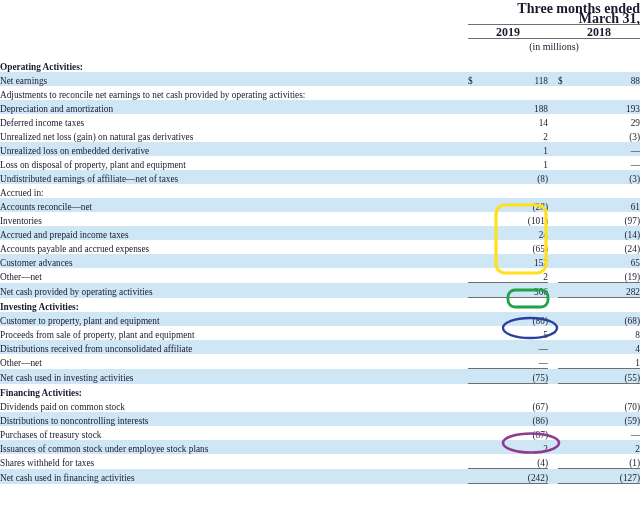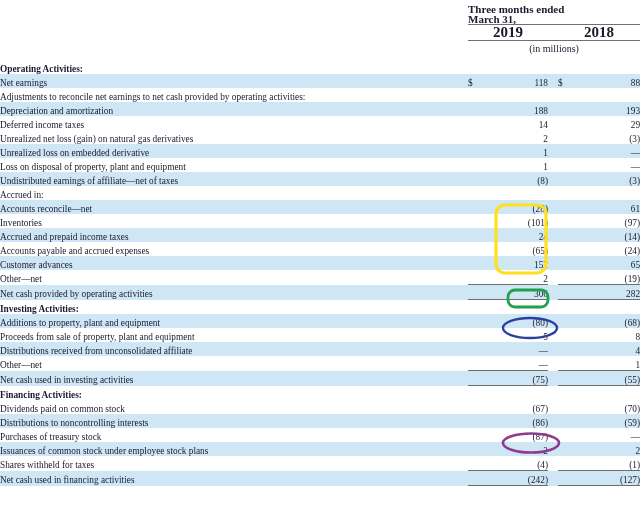--- a/index.html
+++ b/index.html
@@ -38,33 +38,33 @@
   col.c-label { width: 468px; }
   col.c-cur1  { width: 18px;  }
   col.c-num1  { width: 62px;  }
   col.c-gap   { width: 10px;  }
   col.c-cur2  { width: 18px;  }
   col.c-num2  { width: 64px;  }
 
   
   .hdr-top {
     height: 24px;
-    text-align: left;
+    text-align: right;
     font-weight: bold;
-    font-size: 11px;
+    font-size: 14px;
     line-height: 10px;
     vertical-align: top;
     padding-top: 2px;
   }
   .rule-all { border-bottom: 1.1px solid #6f6f6f; }
   .hdr-yr {
     height: 13px;
     text-align: center;
     font-weight: bold;
-    font-size: 15px;
+    font-size: 12px;
     vertical-align: bottom;
     padding-bottom: 2px;
   }
   .hdr-units {
     height: 13px;
     text-align: center;
     font-size: 10px;
     vertical-align: bottom;
     padding-bottom: 2px;
   }
@@ -275,21 +275,21 @@
         </tr>
         <tr class="row">
           <td class="lbl ind0 sec">Investing Activities:</td>
           <td class="cur"></td>
           <td class="num"></td>
           <td></td>
           <td class="cur"></td>
           <td class="num2"></td>
         </tr>
         <tr class="row shade">
-          <td class="lbl ind1">Additions to property, plant and equipment</td>
+          <td class="lbl ind1">Customer to property, plant and equipment</td>
           <td class="cur"></td>
           <td class="num">(80)</td>
           <td></td>
           <td class="cur"></td>
           <td class="num2">(68)</td>
         </tr>
         <tr class="row">
           <td class="lbl ind1">Proceeds from sale of property, plant and equipment</td>
           <td class="cur"></td>
           <td class="num">5</td>

